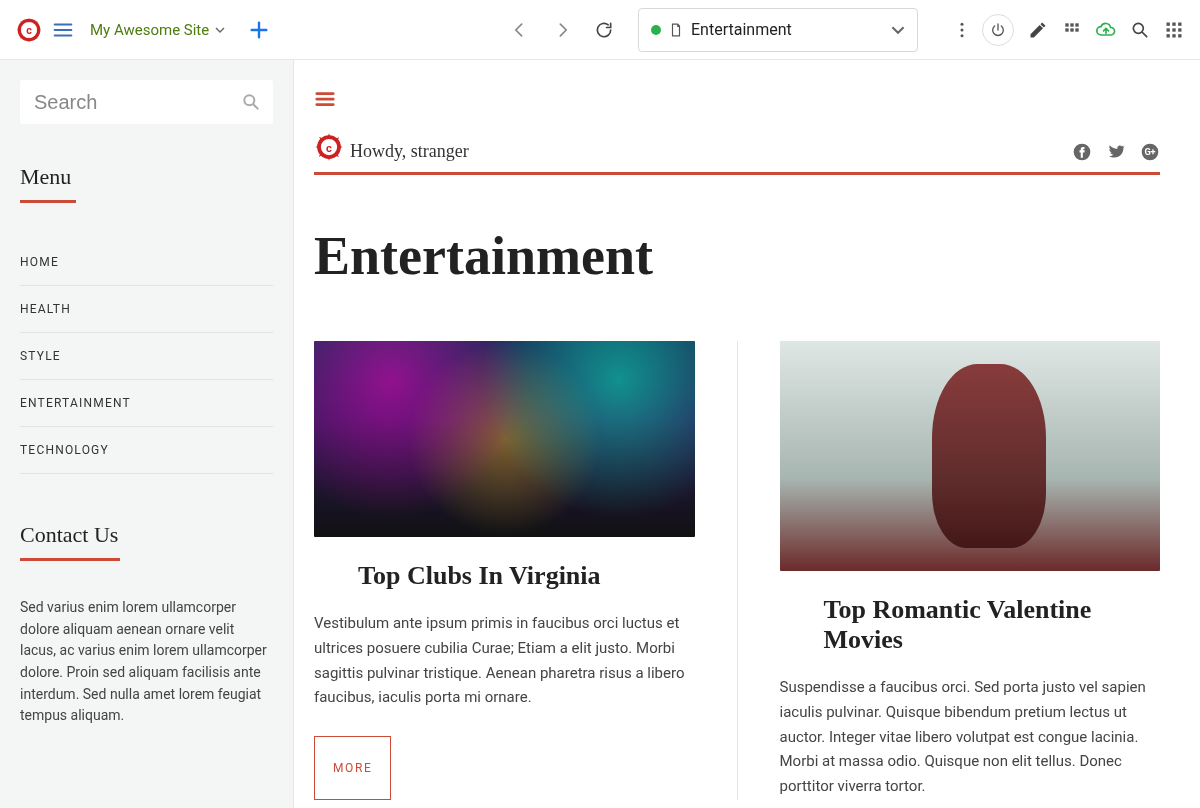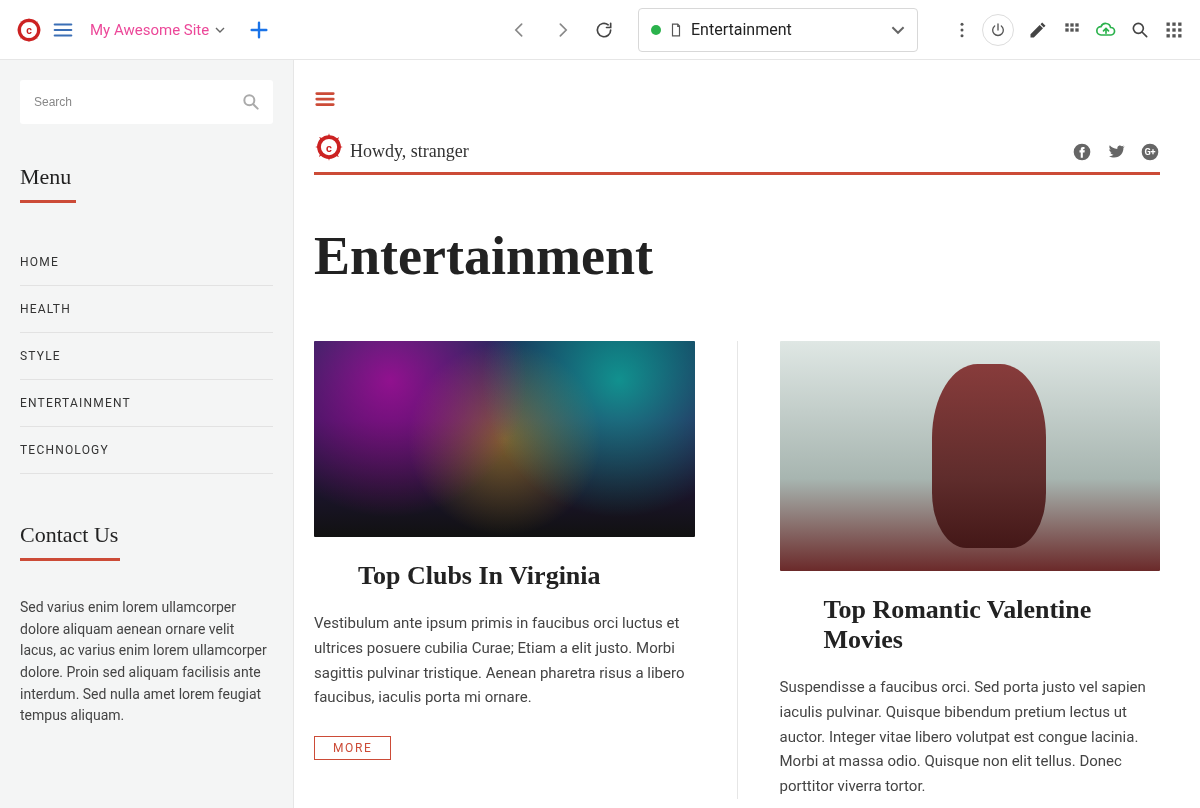--- a/index.html
+++ b/index.html
@@ -1,36 +1,36 @@
 <!DOCTYPE html>
 <html><head>
 <meta charset="utf-8">
 <style>
 * { box-sizing: border-box; margin: 0; padding: 0; }
 body { font-family: -apple-system, BlinkMacSystemFont, "Segoe UI", Roboto, sans-serif; background: #fff; color: #222; width: 1200px; height: 808px; overflow: hidden; }
 .topbar { height: 60px; border-bottom: 1px solid #e6e6e6; display: flex; align-items: center; padding: 0 16px; gap: 10px; }
 .gear-logo { width: 26px; height: 26px; }
 .hamburger-top { width: 22px; height: 22px; color: #3b6fb6; cursor: pointer; }
-.site-name { font-size: 15px; color: #ec4899; margin-left: 6px; display: flex; align-items: center; gap: 6px; cursor: pointer; }
+.site-name { font-size: 15px; color: #4d7c0f; margin-left: 6px; display: flex; align-items: center; gap: 6px; cursor: pointer; }
 .chev-down { width: 10px; height: 10px; }
 .plus-btn { width: 28px; height: 28px; color: #1a73e8; cursor: pointer; margin-left: 10px; display: flex; align-items: center; justify-content: center; }
 .nav-spacer { flex: 1; }
 .nav-group { display: flex; align-items: center; gap: 22px; }
 .nav-ico { width: 20px; height: 20px; color: #555; cursor: pointer; }
 .pagebar { display: flex; align-items: center; width: 280px; height: 44px; border: 1px solid #d8d8d8; border-radius: 4px; padding: 0 12px; gap: 8px; margin: 0 14px; cursor: pointer; }
 .green-dot { width: 10px; height: 10px; background: #2bb24c; border-radius: 50%; }
 .pagebar-text { font-size: 16px; color: #222; flex: 1; }
 .vdots { width: 20px; height: 20px; color: #555; cursor: pointer; margin-left: 10px; }
 .right-tools { display: flex; align-items: center; gap: 14px; margin-left: auto; }
 .circ-btn { width: 32px; height: 32px; border: 1px solid #ddd; border-radius: 50%; display: flex; align-items: center; justify-content: center; cursor: pointer; }
 .cloud-ico { color: #2bb24c; }
 .app { display: flex; height: 748px; }
 .sidebar { width: 294px; background: #f4f5f5; border-right: 1px solid #e6e6e6; padding: 20px; overflow-y: auto; }
 .search-wrap { position: relative; margin-bottom: 40px; }
-.search-input { width: 100%; height: 44px; border: none; background: #fff; border-radius: 3px; padding: 0 44px 0 14px; font-size: 12px; color: #c2410c; }
+.search-input { width: 100%; height: 44px; border: none; background: #fff; border-radius: 3px; padding: 0 44px 0 14px; font-size: 20px; color: #c2410c; }
 .search-input::placeholder { color: #888; }
 .search-ico { position: absolute; right: 12px; top: 12px; width: 20px; height: 20px; color: #aaa; }
 .side-h { font-family: Georgia, "Times New Roman", serif; font-weight: 400; font-size: 22px; color: #222; margin-bottom: 10px; }
 .red-underline { width: 56px; height: 3px; background: #cc4b37; margin-bottom: 36px; }
 .menu-list { list-style: none; }
 .menu-item { font-size: 12px; letter-spacing: 1.2px; color: #333; padding: 16px 0; border-bottom: 1px solid #e2e2e2; cursor: pointer; }
 .contact-block { margin-top: 48px; }
 .contact-text { font-size: 14px; color: #444; line-height: 1.55; margin-top: 10px; margin-bottom: 12px; }
 .email-row { display: flex; align-items: center; gap: 16px; }
 .envelope-ico { color: #cc4b37; width: 22px; height: 22px; }
@@ -45,21 +45,21 @@
 .soc-ico { width: 20px; height: 20px; color: #666; cursor: pointer; }
 .red-bar { height: 3px; background: #cc4b37; margin-top: 10px; margin-bottom: 50px; }
 .page-title { font-family: Georgia, "Times New Roman", serif; font-weight: 800; font-size: 54px; color: #222; margin-bottom: 54px; }
 .posts { display: flex; gap: 42px; }
 .post { flex: 1; }
 .post.left { border-right: 1px solid #e6e6e6; padding-right: 42px; }
 .post-img { width: 100%; height: 196px; background: #888; border-radius: 1px; }
 .post-img.right-img { height: 230px; }
 .post-title { font-family: Georgia, serif; font-weight: 700; font-size: 26px; color: #222; margin-top: 24px; margin-bottom: 20px; margin-left: 44px; }
 .post-text { font-size: 15px; color: #444; line-height: 1.65; }
-.more-btn { display: inline-block; margin-top: 26px; border: 1px solid #cc4b37; color: #cc4b37; font-size: 12px; letter-spacing: 1.6px; padding: 4px 18px; cursor: pointer; }
+.more-btn { display: inline-block; margin-top: 26px; border: 1px solid #cc4b37; color: #cc4b37; font-size: 12px; letter-spacing: 1.6px; padding: 24px 18px; cursor: pointer; }
 .img-club { background: linear-gradient(180deg, #1a2a55 0%, #2a1a55 40%, #111 100%); position: relative; overflow: hidden; }
 .img-club::before { content: ""; position: absolute; inset: 0; background: radial-gradient(circle at 20% 20%, rgba(255,0,200,.5), transparent 40%), radial-gradient(circle at 80% 20%, rgba(0,255,200,.5), transparent 40%), radial-gradient(circle at 50% 50%, rgba(255,200,0,.4), transparent 45%); }
 .img-movie { background: linear-gradient(180deg, #dfe7e4 0%, #a7b5b0 60%, #6b2a2a 100%); position: relative; }
 .img-movie::after { content: ""; position: absolute; left: 40%; top: 10%; width: 30%; height: 80%; background: linear-gradient(180deg, #7a1f1f, #3a0e0e); border-radius: 40% 40% 30% 30%; opacity: .85; }
 </style>
 </head>
 <body>
 
 <div class="topbar">
   <svg class="gear-logo" viewBox="0 0 24 24">

